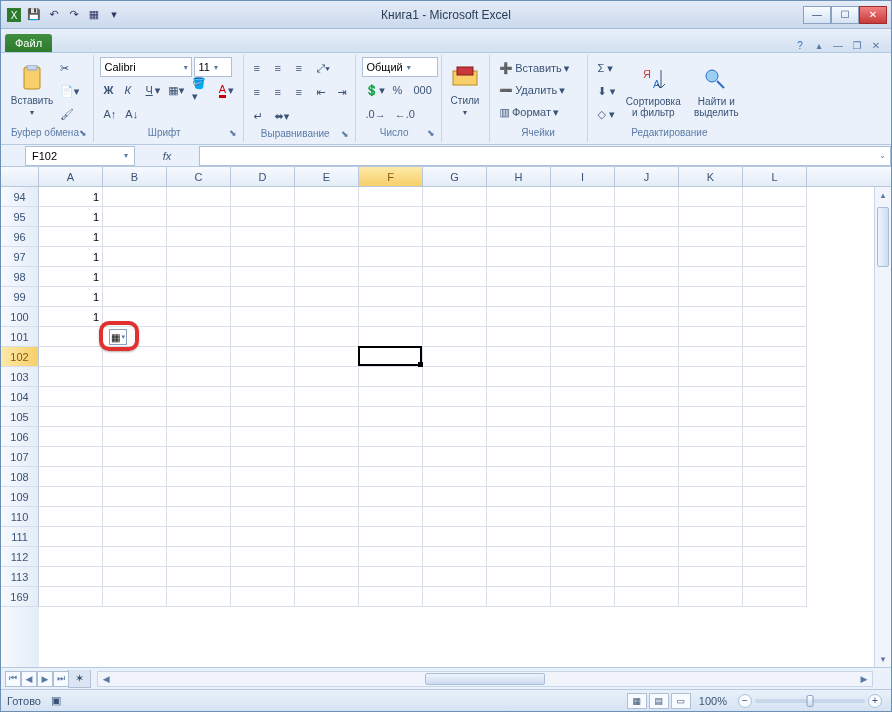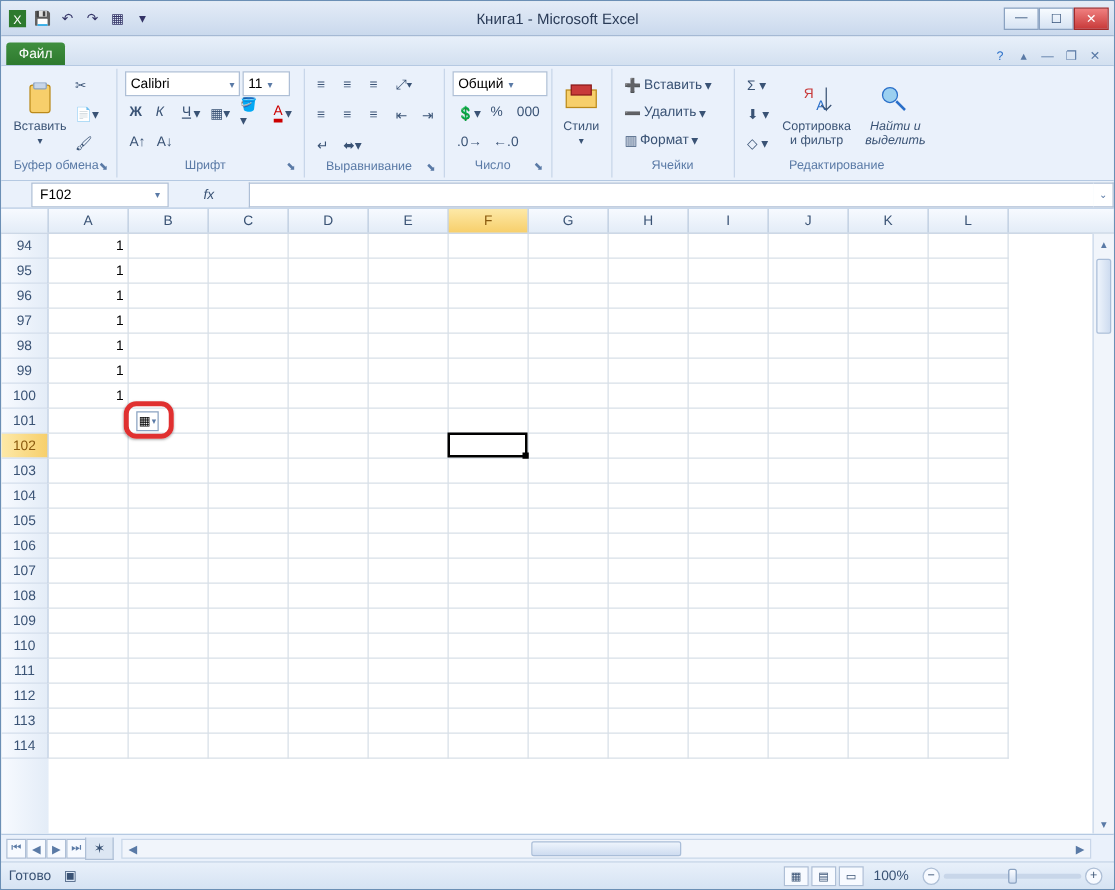--- a/index.html
+++ b/index.html
@@ -262,21 +262,21 @@
           <div class="smallbtn">◇ ▾</div>
         </div>
         <div class="bigbtn" style="width:62px;">
           <svg class="iconbox">
               <text x="4" y="12" font-size="11" fill="#c83a3a">Я</text>
               <text x="14" y="22" font-size="11" fill="#2a6fc9">А</text>
               <path d="M22 4 L22 22 L18 18 M22 22 L26 18" stroke="#3a5375" fill="none"></path>
             </svg>
           <span class="cap">Сортировка и фильтр</span>
         </div>
-        <div class="bigbtn" style="width:58px;font-style:italic;">
+        <div class="bigbtn" style="width:58px;">
           <svg class="iconbox">
               <circle cx="10" cy="10" r="6" fill="#9bd0f0" stroke="#2a6fc9"></circle>
               <line x1="15" y1="15" x2="22" y2="22" stroke="#2a6fc9" stroke-width="2"></line>
             </svg>
           <span class="cap">Найти и выделить</span>
         </div>
       </div>
       <div class="label">Редактирование</div>
     </div>
   </div>
@@ -326,21 +326,21 @@
           <div class="rowhdr">104</div>
           <div class="rowhdr">105</div>
           <div class="rowhdr">106</div>
           <div class="rowhdr">107</div>
           <div class="rowhdr">108</div>
           <div class="rowhdr">109</div>
           <div class="rowhdr">110</div>
           <div class="rowhdr">111</div>
           <div class="rowhdr">112</div>
           <div class="rowhdr">113</div>
-          <div class="rowhdr">114</div>
+          <div class="rowhdr">169</div>
         </div>
       <div class="cells" id="cells">
           <div class="gridlines-v" style="left: 63px; top: 0px; width: 1px; height: 420px;"></div>
           <div class="gridlines-v" style="left: 127px; top: 0px; width: 1px; height: 420px;"></div>
           <div class="gridlines-v" style="left: 191px; top: 0px; width: 1px; height: 420px;"></div>
           <div class="gridlines-v" style="left: 255px; top: 0px; width: 1px; height: 420px;"></div>
           <div class="gridlines-v" style="left: 319px; top: 0px; width: 1px; height: 420px;"></div>
           <div class="gridlines-v" style="left: 383px; top: 0px; width: 1px; height: 420px;"></div>
           <div class="gridlines-v" style="left: 447px; top: 0px; width: 1px; height: 420px;"></div>
           <div class="gridlines-v" style="left: 511px; top: 0px; width: 1px; height: 420px;"></div>

